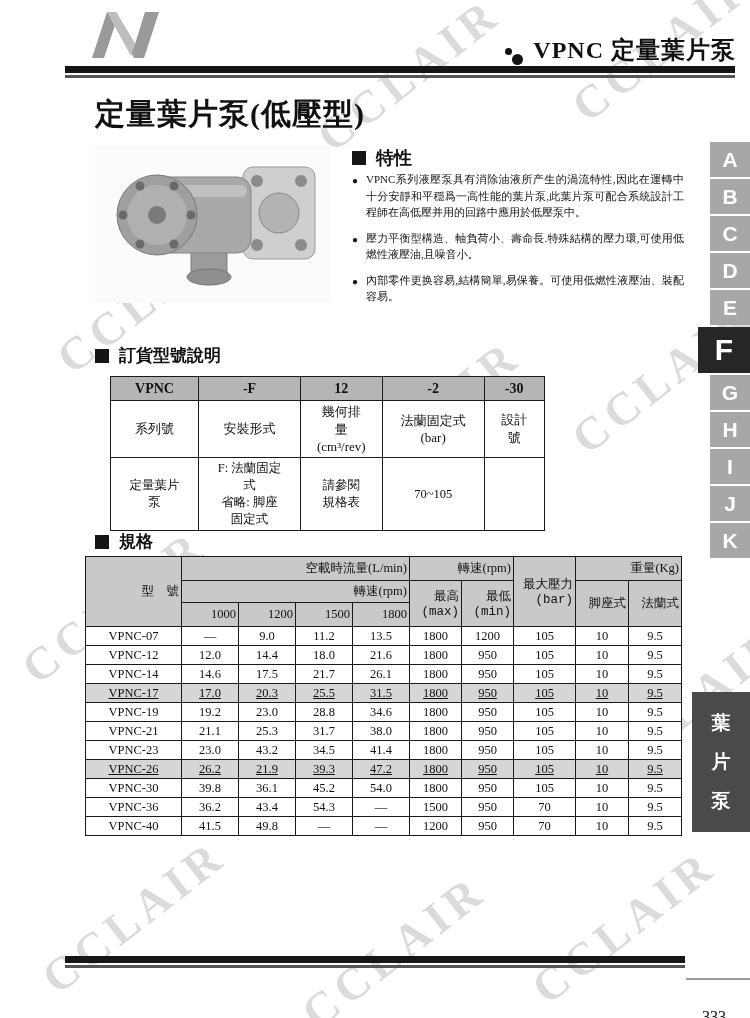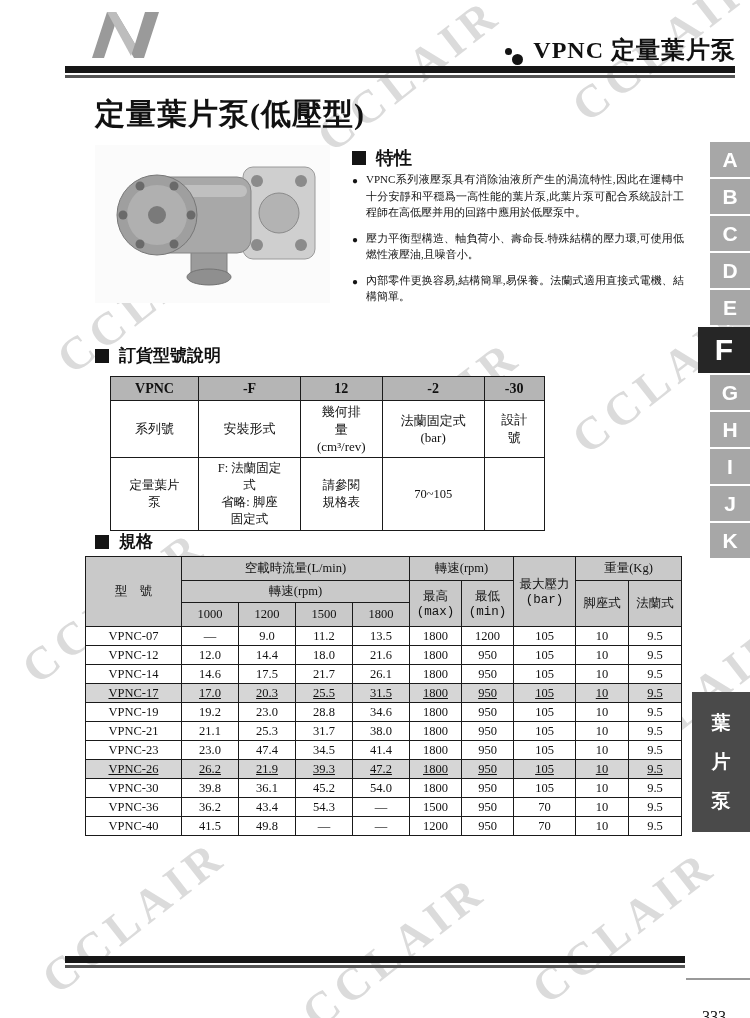--- a/index.html
+++ b/index.html
@@ -61,21 +61,21 @@
   .order-table tr.code td { background: var(--ordering-header-bg, #b5b5b5); font-weight: bold; font-size: 14px; height: 24px; }
   .order-table tr.labels td { height: 42px; }
   .order-table tr.values td { height: 48px; font-size: 12.5px; }
 
   
   .specs-table { position: absolute; left: 85px; top: 556px; border-collapse: collapse; font-size: 12.5px; }
   .specs-table th, .specs-table td {
     border: 1px solid #1a1a1a; text-align: center; vertical-align: middle;
     padding: 1px 2px; font-weight: normal;
   }
-  .specs-table thead th { background: var(--table-header-bg, #c9c9c9); }
+  .specs-table thead th { background: var(--table-header-bg, #c9c9c9); text-align: right; }
   .specs-table thead tr:nth-child(1) { height: 24px; }
   .specs-table thead tr:nth-child(2) { height: 22px; }
   .specs-table thead tr:nth-child(3) { height: 24px; }
   .specs-table tbody tr { height: 19px; background: #fff; }
   .specs-table tbody tr.shaded td { background: var(--row-shade, #d6d6d6); text-decoration: underline; }
   .pre { white-space: pre-line; font-family: Liberation Mono, monospace; }
 
   
   .tabs { position: absolute; right: 0; top: 142px; display: flex; flex-direction: column; align-items: flex-end; gap: 2px; }
   .tab {
@@ -168,21 +168,21 @@
         <div class="bullet">
           <span class="b-marker">●</span>
           <span class="b-text">VPNC系列液壓泵具有消除油液所产生的渦流特性,因此在運轉中十分安靜和平穩爲一高性能的葉片泵,此葉片泵可配合系統設計工程師在高低壓并用的回路中應用於低壓泵中。</span>
         </div>
         <div class="bullet">
           <span class="b-marker">●</span>
           <span class="b-text">壓力平衡型構造、軸負荷小、壽命長.特殊結構的壓力環,可使用低燃性液壓油,且噪音小。</span>
         </div>
         <div class="bullet">
           <span class="b-marker">●</span>
-          <span class="b-text">內部零件更换容易,結構簡單,易保養。法蘭式適用直接式電機、結構簡單。</span>
+          <span class="b-text">內部零件更换容易,結構簡單,易保養。可使用低燃性液壓油、裝配容易。</span>
         </div>
       </div>
   </div>
 
   <div class="section-h ordering-h">
     <span class="sq"></span>
     <span>訂貨型號說明</span>
   </div>
 
   <table class="order-table">
@@ -333,21 +333,21 @@
           <td>38.0</td>
           <td>1800</td>
           <td>950</td>
           <td>105</td>
           <td>10</td>
           <td>9.5</td>
         </tr>
         <tr>
           <td>VPNC-23</td>
           <td>23.0</td>
-          <td>47.4</td>
+          <td>43.2</td>
           <td>34.5</td>
           <td>41.4</td>
           <td>1800</td>
           <td>950</td>
           <td>105</td>
           <td>10</td>
           <td>9.5</td>
         </tr>
         <tr class="shaded">
           <td>VPNC-26</td>

